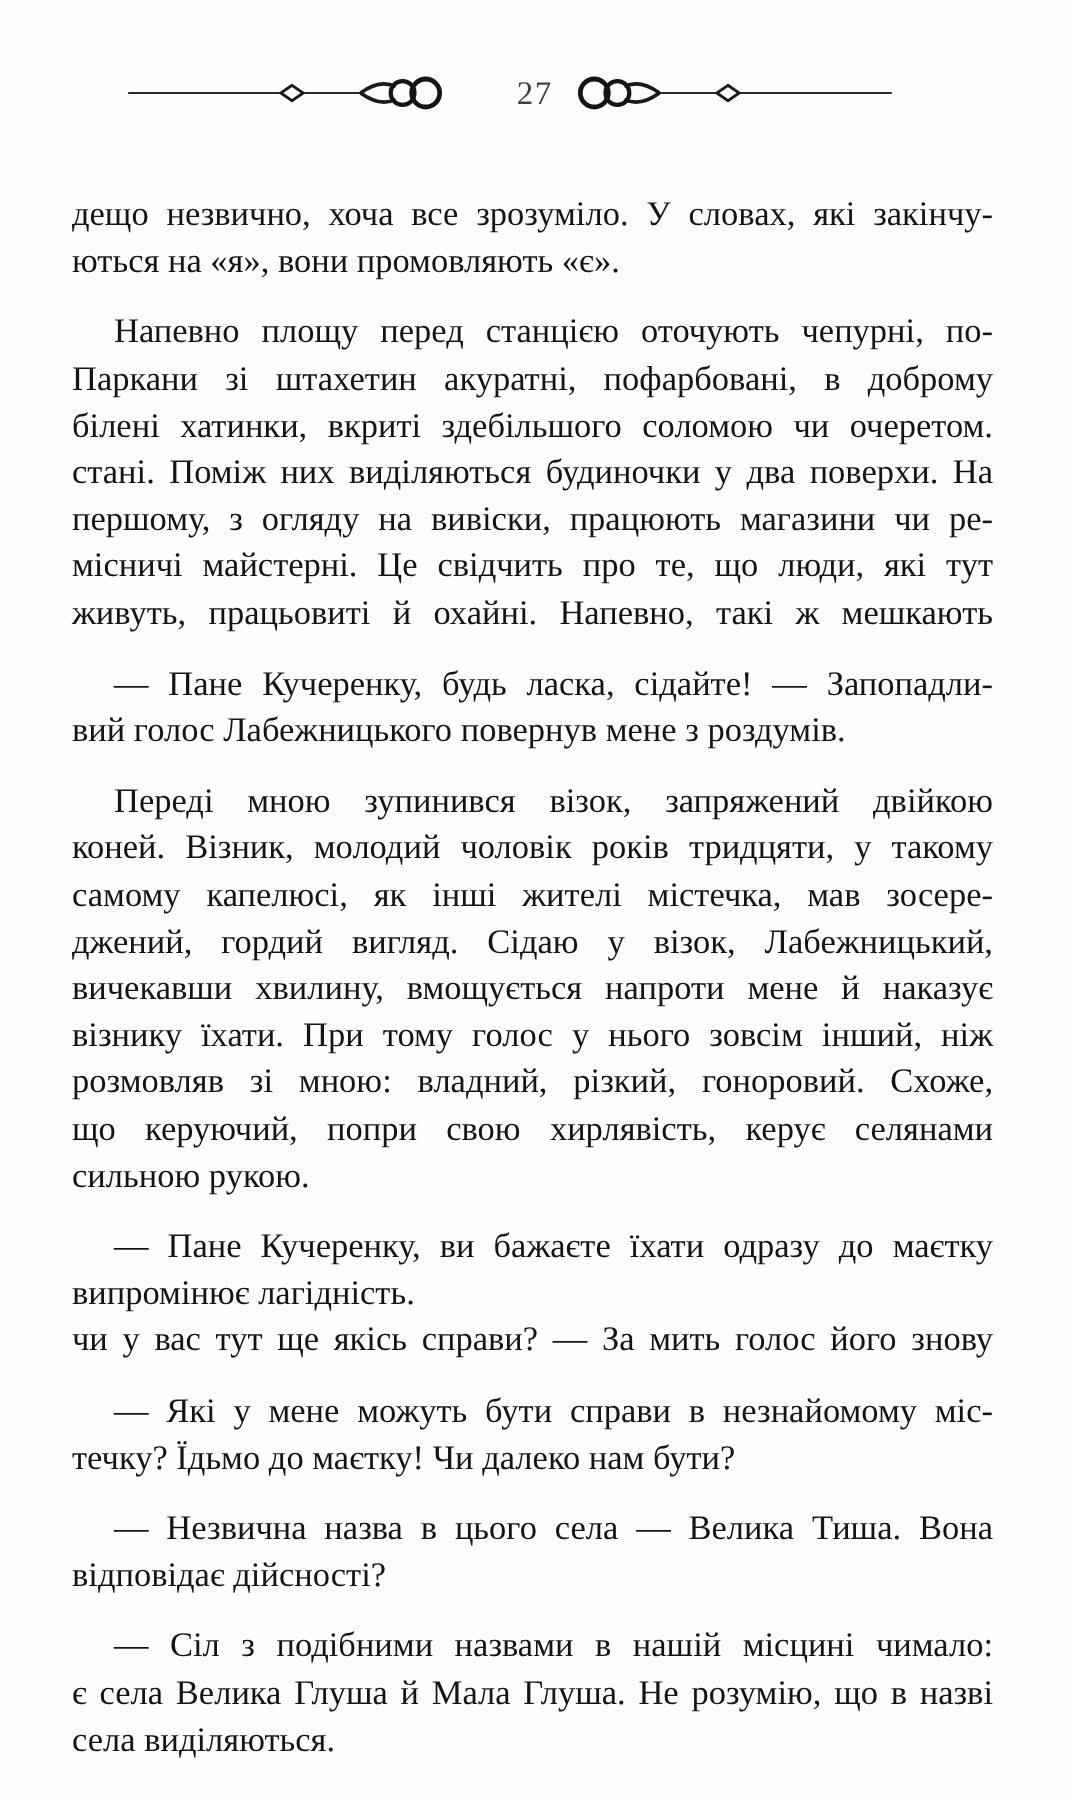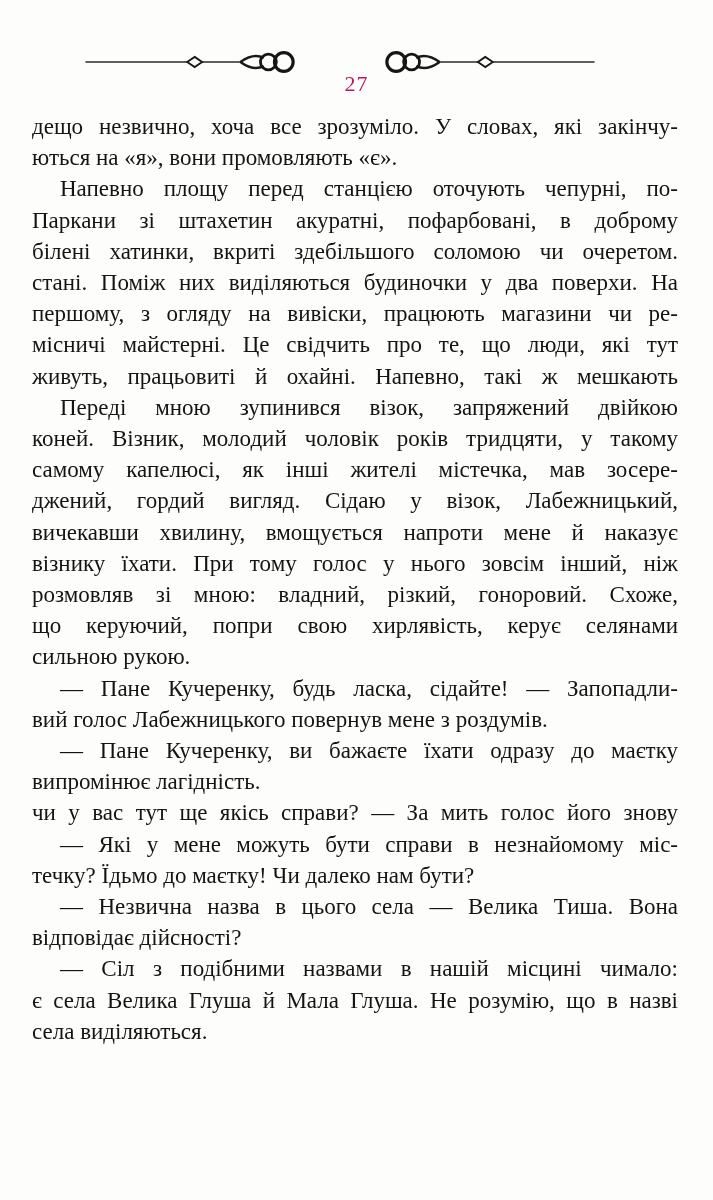--- a/index.html
+++ b/index.html
@@ -19,32 +19,31 @@
   }
   .ornament.left  { left: 84px;  width: 212px; }
   .ornament.right { left: 384px; width: 212px; transform: scaleX(-1); }
   .pagenum {
     position: absolute;
     top: 49px;
     left: 0; right: 0;
     text-align: center;
     font-size: 22px;
     letter-spacing: 1px;
-    color: #be185d;
-    margin-top: 22px;
+    color: #404040;
   }
   .bodytext {
     position: absolute;
     left: 32px;
     top: 111px;
     width: 646px;
     font-size: 23px;
     line-height: 31.2px;
   }
-  .para { margin: 0; padding: 0; }
+  .para { margin: 16px; padding: 0; }
   .line { text-align: justify; }
   .line.fill { text-align-last: justify; }
   .line.last { text-align-last: left; }
   .line.indent { text-indent: 28px; }
 </style>
 </head>
 <body>
 
 <div class="page">
 
@@ -79,34 +78,34 @@
       <div class="line fill indent">Напевно площу перед станцією оточують чепурні, по-</div>
       <div class="line fill">Паркани зі штахетин акуратні, пофарбовані, в доброму</div>
       <div class="line fill">білені хатинки, вкриті здебільшого соломою чи очеретом.</div>
       <div class="line fill">стані. Поміж них виділяються будиночки у два поверхи. На</div>
       <div class="line fill">першому, з огляду на вивіски, працюють магазини чи ре-</div>
       <div class="line fill">місничі майстерні. Це свідчить про те, що люди, які тут</div>
       <div class="line fill">живуть, працьовиті й охайні. Напевно, такі ж мешкають</div>
     </div>
 
     <div class="para">
+      <div class="line fill indent">— Пане Кучеренку, будь ласка, сідайте! — Запопадли-</div>
+      <div class="line last">вий голос Лабежницького повернув мене з роздумів.</div>
+    </div>
+
+    <div class="para">
       <div class="line fill indent">Переді мною зупинився візок, запряжений двійкою</div>
       <div class="line fill">коней. Візник, молодий чоловік років тридцяти, у такому</div>
       <div class="line fill">самому капелюсі, як інші жителі містечка, мав зосере-</div>
       <div class="line fill">джений, гордий вигляд. Сідаю у візок, Лабежницький,</div>
       <div class="line fill">вичекавши хвилину, вмощується напроти мене й наказує</div>
       <div class="line fill">візнику їхати. При тому голос у нього зовсім інший, ніж</div>
       <div class="line fill">розмовляв зі мною: владний, різкий, гоноровий. Схоже,</div>
       <div class="line fill">що керуючий, попри свою хирлявість, керує селянами</div>
       <div class="line last">сильною рукою.</div>
-    </div>
-
-    <div class="para">
-      <div class="line fill indent">— Пане Кучеренку, будь ласка, сідайте! — Запопадли-</div>
-      <div class="line last">вий голос Лабежницького повернув мене з роздумів.</div>
     </div>
 
     <div class="para">
       <div class="line fill indent">— Пане Кучеренку, ви бажаєте їхати одразу до маєтку</div>
       <div class="line last">випромінює лагідність.</div>
       <div class="line fill">чи у вас тут ще якісь справи? — За мить голос його знову</div>
     </div>
 
     <div class="para">
       <div class="line fill indent">— Які у мене можуть бути справи в незнайомому міс-</div>

